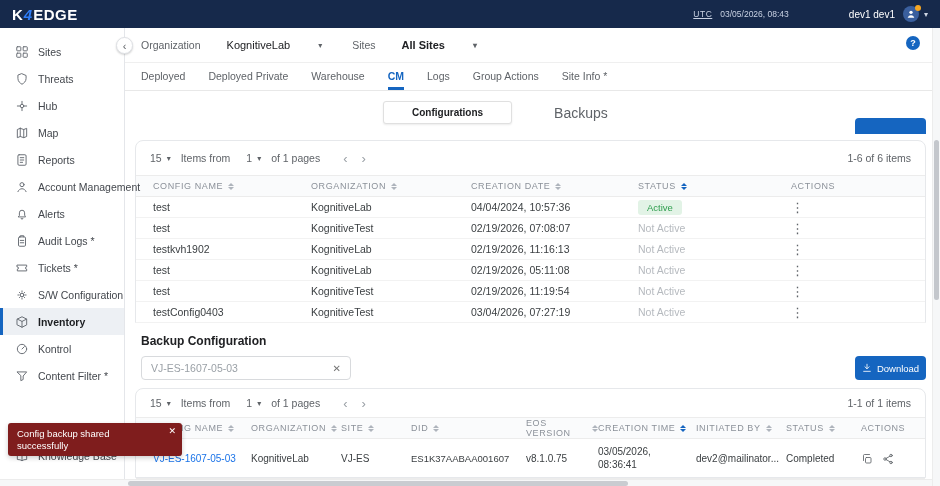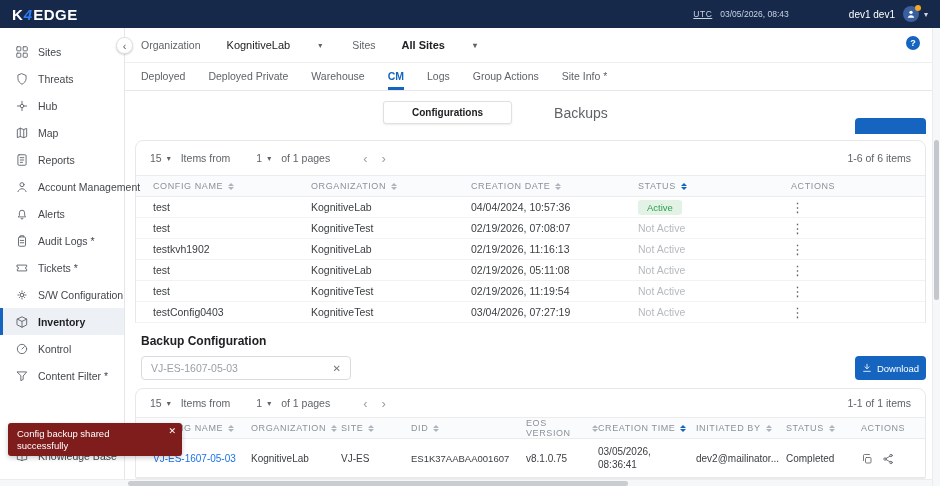--- a/index.html
+++ b/index.html
@@ -50,21 +50,21 @@
   .cut-btn{position:absolute;top:90px;left:730px;width:71px;height:16px;background:#1565c0;border-radius:4px 4px 0 0;border:none;cursor:pointer}
 
   
   .card{position:absolute;left:10px;width:791px;border:1px solid #e6e8eb;border-radius:8px 8px 0 0;background:#fff}
   .card1{top:112px;height:183px}
   .card2{top:360px;height:90px}
   .pgn{display:flex;align-items:center;padding:0 14px;font-size:10.5px;color:#5f6368}
   .card1 .pgn{height:34px}
   .card2 .pgn{height:28px}
   .pgn .sel{display:flex;align-items:center;gap:5px;cursor:pointer;margin-right:10px}
-  .pgn .lbl2{margin-right:26px}
+  .pgn .lbl2{margin-right:16px}
   .pgn .chev{font-size:13px;color:#9aa0a6;margin:0 7px;cursor:pointer}
   .pgn .range{margin-left:auto;color:#5f6368}
   .thead{display:flex;align-items:center;height:22px;background:#fafbfc;border-top:1px solid #ececec;border-bottom:1px solid #ececec;font-size:9px;letter-spacing:.6px;color:#8b9199}
   .trow{display:flex;align-items:center;height:21px;border-bottom:1px solid #f2f2f2;font-size:10.5px;color:#3c4043}
   .hcell{display:flex;align-items:center;cursor:pointer}
   
   .t1 .c1{width:175px;padding-left:17px}
   .t1 .c2{width:160px}
   .t1 .c3{width:167px}
   .t1 .c4{width:153px}

